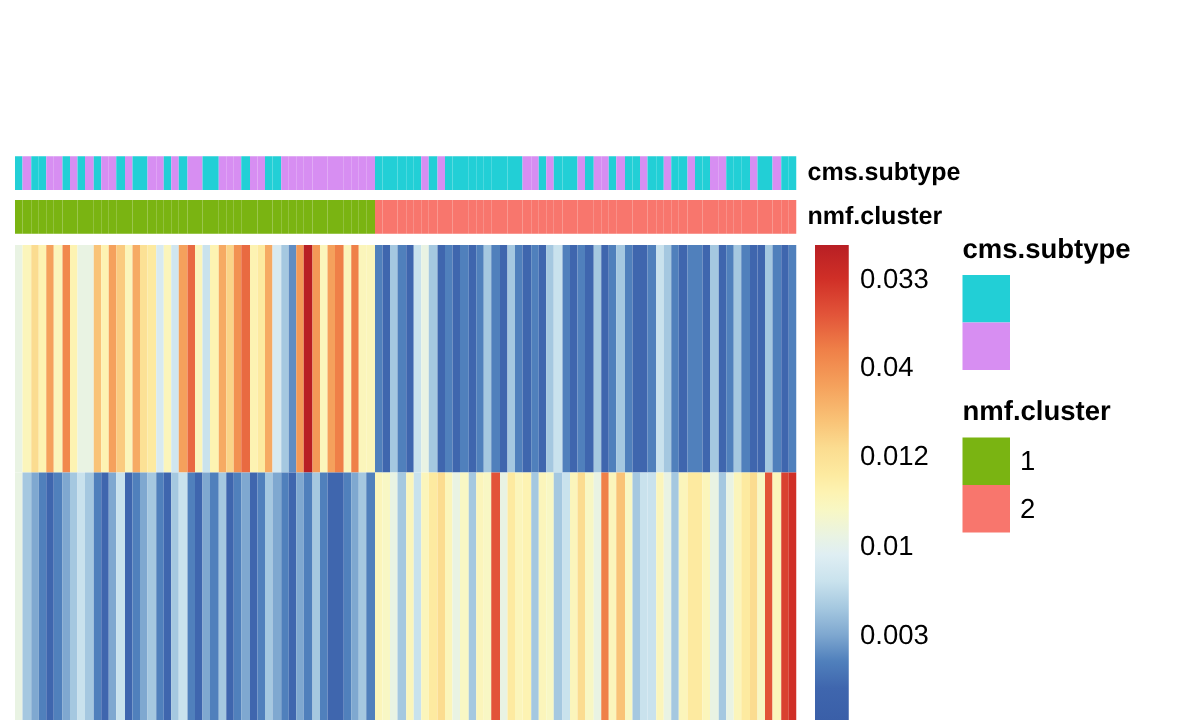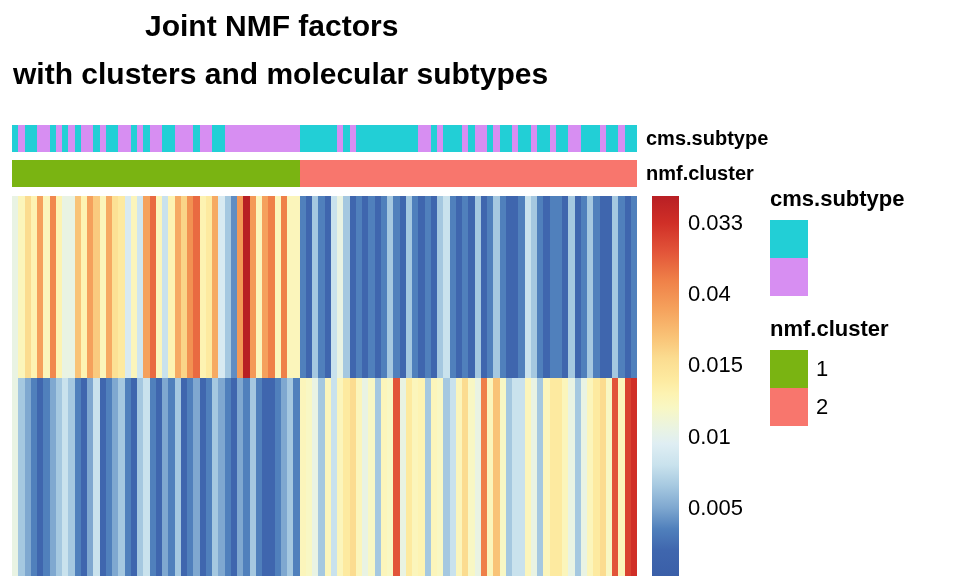--- a/index.html
+++ b/index.html
@@ -33,22 +33,20 @@
   #sw-cms1{top:220px;} #lb-cms1{top:220px;}
   #sw-cms3{top:258px;} #lb-cms3{top:258px;}
   #legend-nmf-title{top:316px;}
   #sw-nmf1{top:350px;} #lb-nmf1{top:350px;}
   #sw-nmf2{top:388px;} #lb-nmf2{top:388px;}
 </style>
 </head>
 <body>
 
 <div id="canvas">
-  <div id="title-line1" class="title-line">Joint NMF factors</div>
-  <div id="title-line2" class="title-line">with clusters and molecular subtypes</div>
 
   <div id="bar-cms" class="anno-bar">
       <div class="anno-cell" style="background: rgb(34, 207, 214);"></div>
       <div class="anno-cell" style="background: rgb(215, 142, 242);"></div>
       <div class="anno-cell" style="background: rgb(34, 207, 214);"></div>
       <div class="anno-cell" style="background: rgb(34, 207, 214);"></div>
       <div class="anno-cell" style="background: rgb(215, 142, 242);"></div>
       <div class="anno-cell" style="background: rgb(215, 142, 242);"></div>
       <div class="anno-cell" style="background: rgb(34, 207, 214);"></div>
       <div class="anno-cell" style="background: rgb(215, 142, 242);"></div>
@@ -454,23 +452,23 @@
         <div class="hm-cell" style="background: rgb(251, 245, 187);"></div>
         <div class="hm-cell" style="background: rgb(217, 66, 48);"></div>
         <div class="hm-cell" style="background: rgb(208, 47, 39);"></div>
       </div>
   </div>
 
   <div id="colorbar" style="background: linear-gradient(rgb(184, 31, 36) 0%, rgb(208, 47, 39) 7.1%, rgb(226, 84, 57) 14.6%, rgb(239, 128, 72) 22.1%, rgb(245, 161, 92) 29.6%, rgb(249, 195, 119) 37.1%, rgb(251, 220, 144) 42.7%, rgb(253, 234, 160) 48.3%, rgb(253, 243, 178) 52.1%, rgb(248, 247, 196) 55.8%, rgb(233, 243, 227) 61.4%, rgb(223, 238, 243) 65.2%, rgb(201, 226, 237) 70.8%, rgb(165, 200, 224) 76.4%, rgb(127, 168, 208) 82%, rgb(80, 128, 188) 87.6%, rgb(63, 102, 174) 93.3%, rgb(58, 95, 168) 100%);"></div>
   <div id="cb-ticks">
       <div class="cb-tick" style="top: 223.041px;">0.033</div>
       <div class="cb-tick" style="top: 294.202px;">0.04</div>
-      <div class="cb-tick" style="top: 365.363px;">0.015</div>
+      <div class="cb-tick" style="top: 365.363px;">0.012</div>
       <div class="cb-tick" style="top: 436.524px;">0.01</div>
-      <div class="cb-tick" style="top: 507.685px;">0.005</div>
+      <div class="cb-tick" style="top: 507.685px;">0.003</div>
     </div>
 
   <div id="legend-cms-title" class="legend-title">cms.subtype</div>
   <div id="sw-cms1" class="legend-swatch" style="background: rgb(34, 207, 214);"></div>
   <div id="sw-cms3" class="legend-swatch" style="background: rgb(215, 142, 242);"></div>
 
   <div id="legend-nmf-title" class="legend-title">nmf.cluster</div>
   <div id="sw-nmf1" class="legend-swatch" style="background: rgb(122, 180, 18);"></div>
   <div id="lb-nmf1" class="legend-item-label">1</div>
   <div id="sw-nmf2" class="legend-swatch" style="background: rgb(248, 118, 109);"></div>

